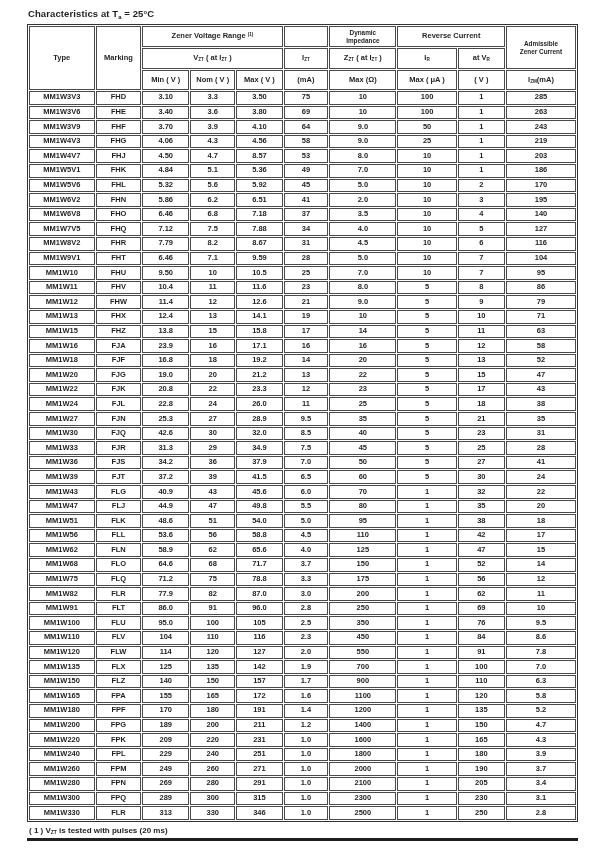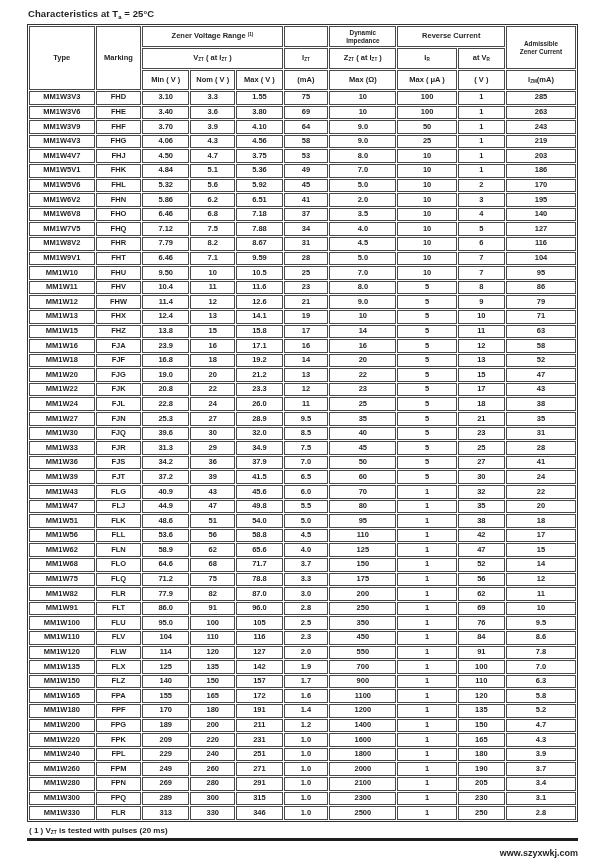--- a/index.html
+++ b/index.html
@@ -134,21 +134,21 @@
         <th>( V )</th>
         <th>I<sub>ZM</sub>(mA)</th>
       </tr>
     </thead>
     <tbody>
         <tr>
           <td>MM1W3V3</td>
           <td>FHD</td>
           <td>3.10</td>
           <td>3.3</td>
-          <td>1.55</td>
+          <td>3.50</td>
           <td>75</td>
           <td>10</td>
           <td>100</td>
           <td>1</td>
           <td>285</td>
         </tr>
         <tr>
           <td>MM1W3V6</td>
           <td>FHE</td>
           <td>3.40</td>
@@ -182,21 +182,21 @@
           <td>9.0</td>
           <td>25</td>
           <td>1</td>
           <td>219</td>
         </tr>
         <tr>
           <td>MM1W4V7</td>
           <td>FHJ</td>
           <td>4.50</td>
           <td>4.7</td>
-          <td>3.75</td>
+          <td>8.57</td>
           <td>53</td>
           <td>8.0</td>
           <td>10</td>
           <td>1</td>
           <td>203</td>
         </tr>
         <tr>
           <td>MM1W5V1</td>
           <td>FHK</td>
           <td>4.84</td>
@@ -408,21 +408,21 @@
           <td>28.9</td>
           <td>9.5</td>
           <td>35</td>
           <td>5</td>
           <td>21</td>
           <td>35</td>
         </tr>
         <tr>
           <td>MM1W30</td>
           <td>FJQ</td>
-          <td>39.6</td>
+          <td>42.6</td>
           <td>30</td>
           <td>32.0</td>
           <td>8.5</td>
           <td>40</td>
           <td>5</td>
           <td>23</td>
           <td>31</td>
         </tr>
         <tr>
           <td>MM1W33</td>
@@ -734,15 +734,14 @@
           <td>2500</td>
           <td>1</td>
           <td>250</td>
           <td>2.8</td>
         </tr>
       </tbody>
   </table>
 
   <div class="footnote">( 1 )  V<sub>ZT</sub> is tested with pulses (20 ms)</div>
   <div class="rule"></div>
-  <div class="website">www.szyxwkj.com</div>
 
 </div>
 
 </body></html>

